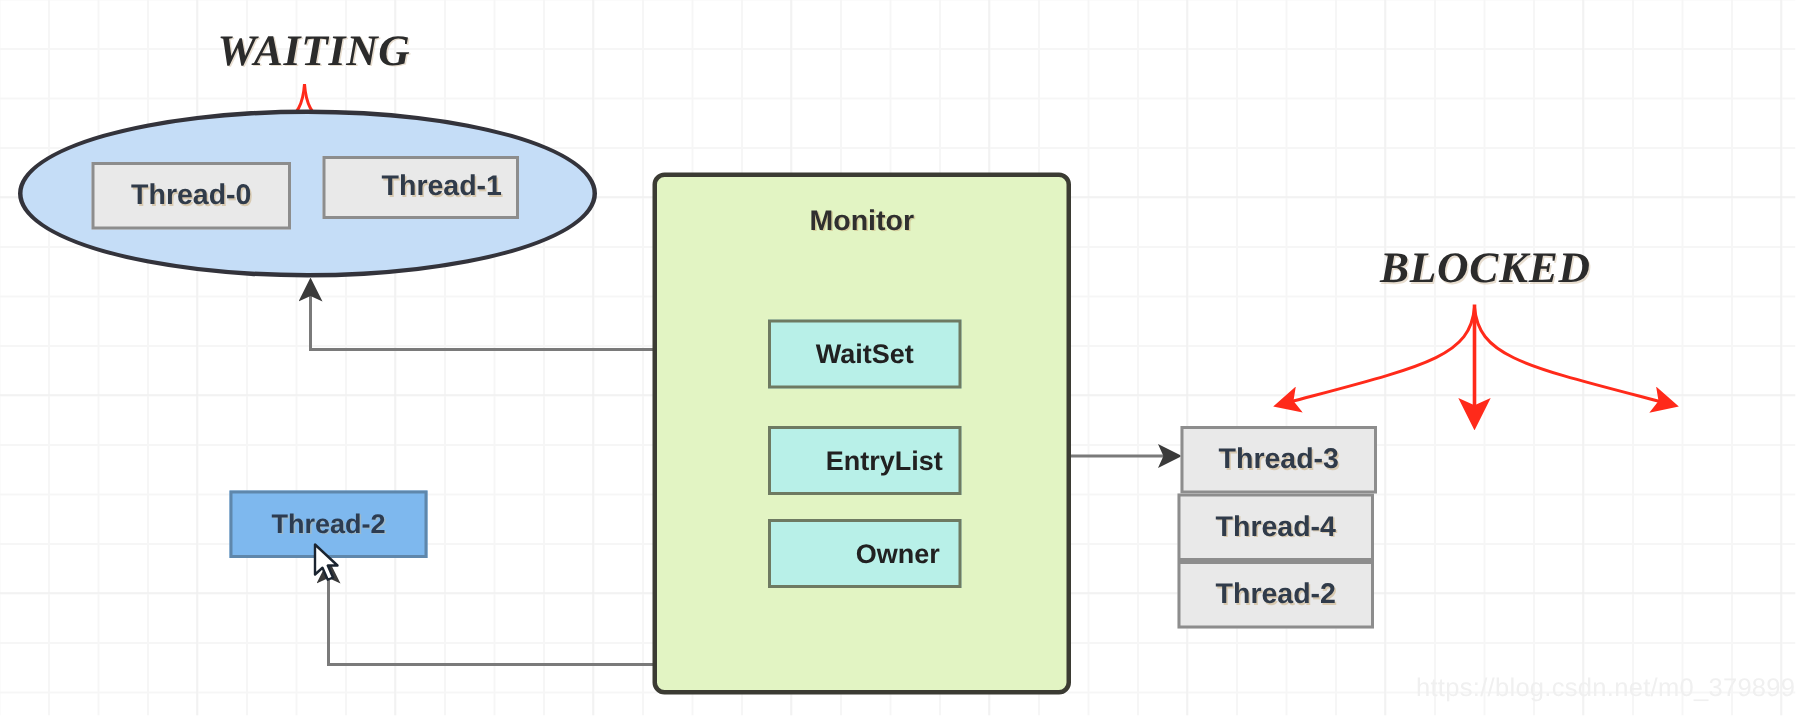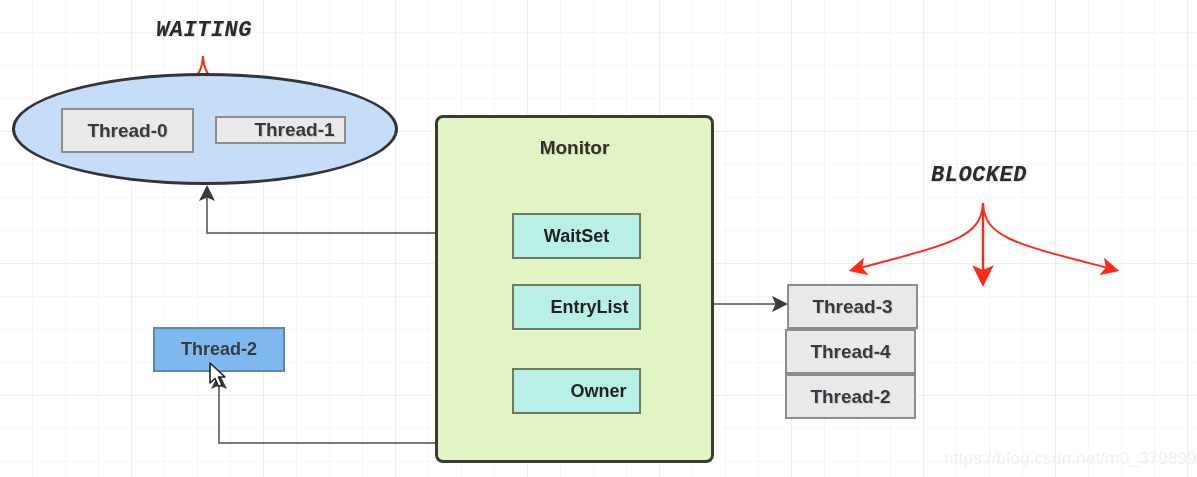--- a/index.html
+++ b/index.html
@@ -25,29 +25,28 @@
   .svg-layer {
     position: absolute;
     left: 0;
     top: 0;
     width: 1197px;
     height: 477px;
     pointer-events: none;
   }
   .state-label {
     position: absolute;
-    font-family: Liberation Mono, monospace;
+    font-family: Liberation Serif, serif;
     font-weight: bold;
     font-style: italic;
-    font-size: 22px;
+    font-size: 29px;
     color: #2b2b2b;
     letter-spacing: 0.5px;
     white-space: nowrap;
     text-shadow: 1px 1px 0 rgba(190,160,120,0.35);
-    margin-left: 11px;
   }
   #waiting-label { left: 145px; top: 18px; }
   #blocked-label { left: 920px; top: 163px; }
 
   .wait-ellipse {
     position: absolute;
     left: 12px;
     top: 73px;
     width: 386px;
     height: 112px;
@@ -65,21 +64,21 @@
     justify-content: center;
     font-family: "Liberation Sans", sans-serif;
     font-weight: bold;
     font-size: 19px;
     color: #303b4a;
     background: #e9e9e9;
     border: 2px solid #8d8d8d;
     text-shadow: 1px 1px 0 rgba(200,170,120,0.5);
   }
   #thread-0 { left: 61px;  top: 108px; width: 133px; height: 45px; }
-  #thread-1 { left: 215px; top: 116px; width: 131px; height: 28px; padding-left: 28px; }
+  #thread-1 { left: 215px; top: 104px; width: 131px; height: 42px; padding-left: 28px; }
 
   #thread-2 {
     position: absolute;
     left: 153px;
     top: 327px;
     width: 132px;
     height: 45px;
     box-sizing: border-box;
     display: flex;
     align-items: center;
@@ -143,21 +142,21 @@
     justify-content: center;
     background: #b8f0e8;
     border: 2px solid #6e7a62;
     font-family: "Liberation Sans", sans-serif;
     font-weight: bold;
     font-size: 18px;
     color: #212121;
   }
   #sub-waitset  { top: 95px;  }
   #sub-entrylist{ top: 166px; padding-left: 26px; }
-  #sub-owner    { top: 250px; padding-left: 44px; }
+  #sub-owner    { top: 228px; padding-left: 44px; }
 
   #cursor {
     position: absolute;
     left: 208px;
     top: 362px;
     width: 20px;
     height: 28px;
   }
 
   #watermark {

